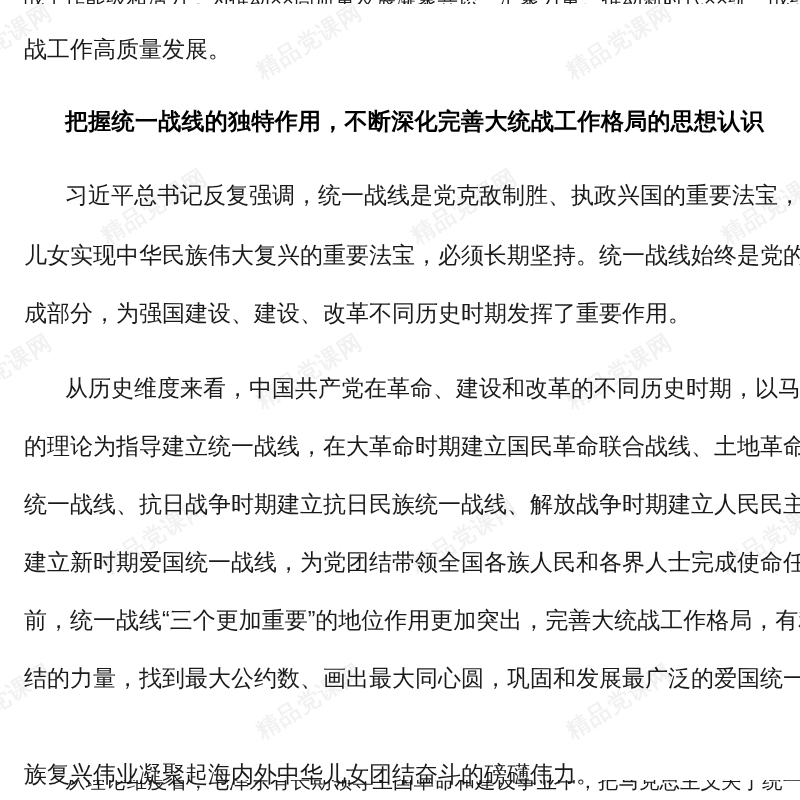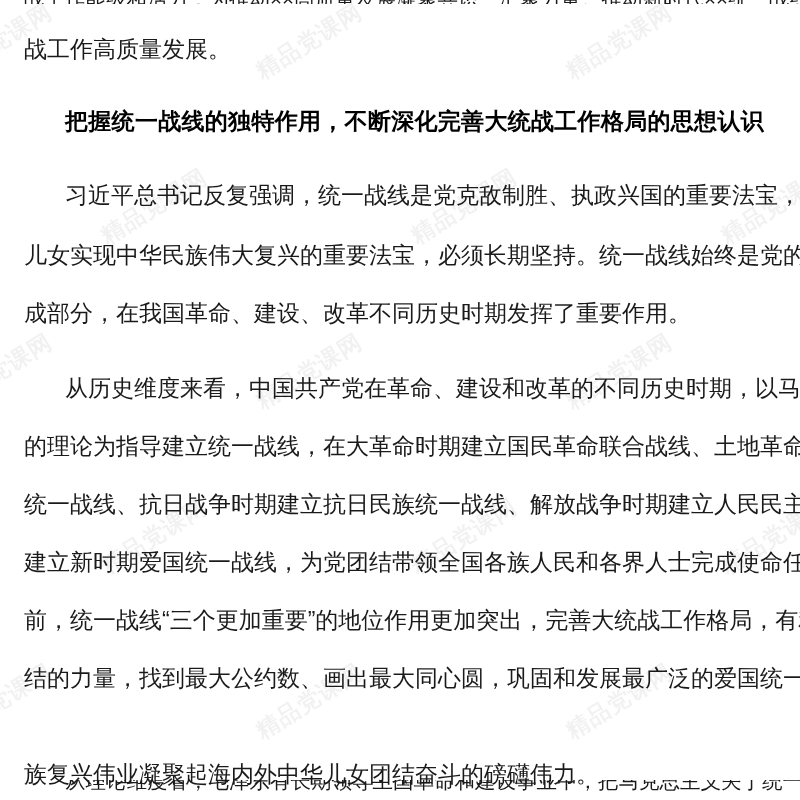--- a/index.html
+++ b/index.html
@@ -113,21 +113,21 @@
   <div class="doc-body">
 
     <div class="clip-top">战工作能级和活力，为推动××高质量发展凝聚共识、汇聚力量。推动新时代××统一战线工作格局，推动统</div>
 
     <div class="line" style="top:36px;">战工作高质量发展。</div>
 
     <div class="line heading" style="top:108px; left:65px;">把握统一战线的独特作用，不断深化完善大统战工作格局的思想认识</div>
 
     <div class="line" style="top:182px; left:65px;">习近平总书记反复强调，统一战线是党克敌制胜、执政兴国的重要法宝，是团结海内外全体中华</div>
     <div class="line" style="top:242px;">儿女实现中华民族伟大复兴的重要法宝，必须长期坚持。统一战线始终是党的总路线总政策的重要组</div>
-    <div class="line" style="top:300px;">成部分，在我国革命、建设、改革不同历史时期发挥了重要作用。</div>
+    <div class="line" style="top:300px;">成部分，为强国建设、建设、改革不同历史时期发挥了重要作用。</div>
 
     <div class="line" style="top:375px; left:65px;">从历史维度来看，中国共产党在革命、建设和改革的不同历史时期，以马克思主义关于统一战线</div>
     <div class="line" style="top:433px;">的理论为指导建立统一战线，在大革命时期建立国民革命联合战线、土地革命战争时期建立工农民主</div>
     <div class="line" style="top:491px;">统一战线、抗日战争时期建立抗日民族统一战线、解放战争时期建立人民民主统一战线、改革开放后</div>
     <div class="line" style="top:549px;">建立新时期爱国统一战线，为党团结带领全国各族人民和各界人士完成使命任务发挥了重要作用。当</div>
     <div class="line" style="top:607px;">前，统一战线“三个更加重要”的地位作用更加突出，完善大统战工作格局，有利于团结一切可以团</div>
     <div class="line" style="top:665px;">结的力量，找到最大公约数、画出最大同心圆，巩固和发展最广泛的爱国统一战线，为强国建设、民</div>
     <div class="line" style="top:761px;">族复兴伟业凝聚起海内外中华儿女团结奋斗的磅礴伟力。</div>
 
     <div class="clip-bottom">

